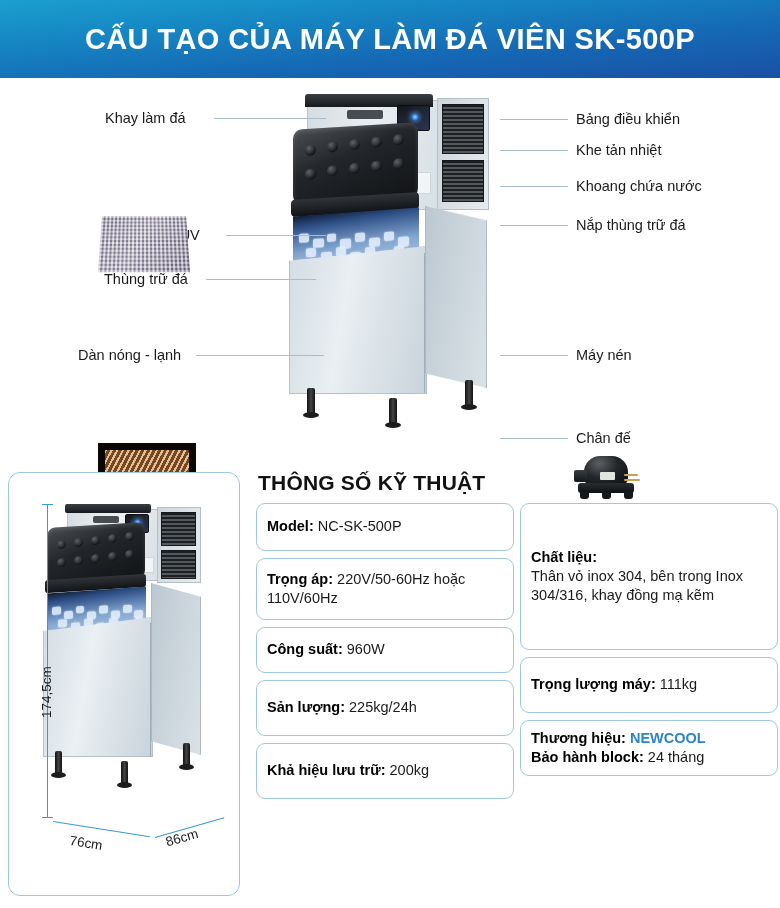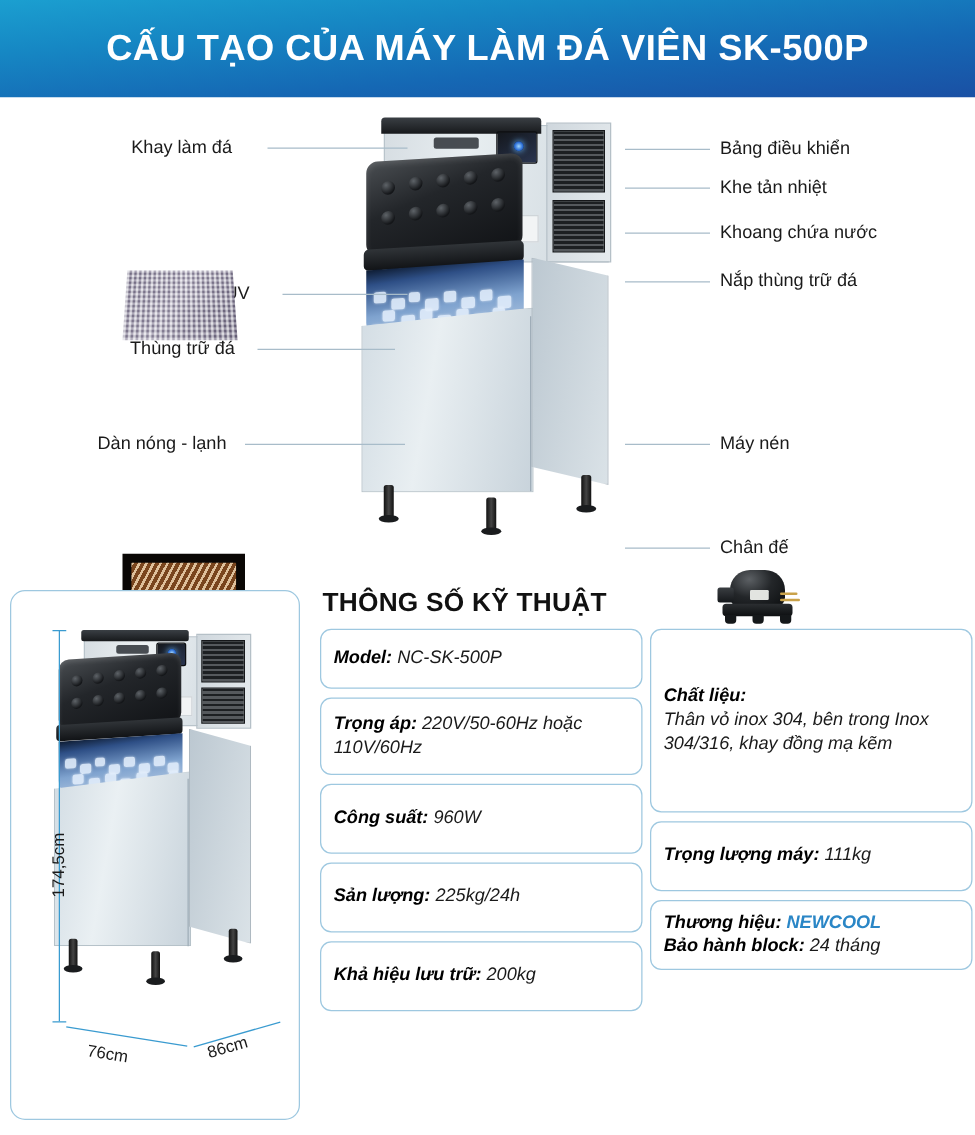--- a/index.html
+++ b/index.html
@@ -271,21 +271,21 @@
   .dim-text.vert { transform: rotate(-90deg); transform-origin: left top; }
 
   
   .spec-wrap { position: absolute; left: 252px; top: 0px; width: 520px; height: 445px; }
   .spec-heading {
     position: absolute; left: 6px; top: 8px;
     font-size: 21px; font-weight: bold; color: #111;
     letter-spacing: .2px;
   }
   .spec-cols { position: absolute; left: 0; top: 40px; width: 520px; }
-  .spec-col { position: absolute; top: 0; width: 258px; font-style: italic; }
+  .spec-col { position: absolute; top: 0; width: 258px; }
   .spec-col.left { left: 4px; }
   .spec-col.right { left: 268px; }
 
   .spec-box {
     border: 1px solid #9ec8e0; border-radius: 9px;
     margin-bottom: 7px; padding: 9px 10px;
     display: flex; align-items: center;
     background: #fff;
   }
   .spec-box .txt { font-size: 14.5px; color: #1a1a1a; line-height: 1.32; }
@@ -473,21 +473,21 @@
         <div class="spec-box" style="height:48px">
           <div class="txt"><b>Model:</b>
             <span>NC-SK-500P</span></div>
         </div>
 
         <div class="spec-box" style="height:62px">
           <div class="txt"><b>Trọng áp:</b>
             <span>220V/50-60Hz hoặc 110V/60Hz</span></div>
         </div>
 
-        <div class="spec-box" style="height:56px">
+        <div class="spec-box" style="height:46px">
           <div class="txt"><b>Công suất:</b>
             <span>960W</span></div>
         </div>
 
         <div class="spec-box" style="height:56px">
           <div class="txt"><b>Sản lượng:</b>
             <span>225kg/24h</span></div>
         </div>
 
         <div class="spec-box" style="height:56px">

